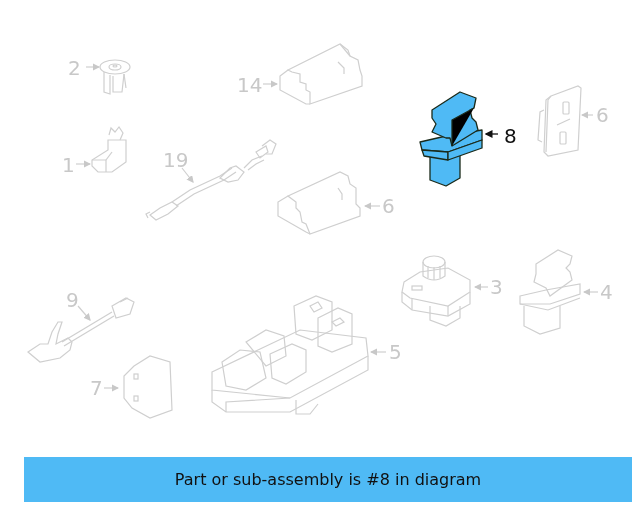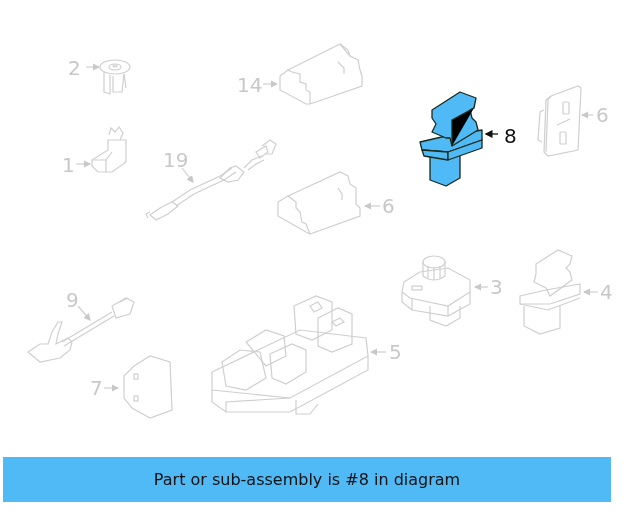--- a/index.html
+++ b/index.html
@@ -1,21 +1,21 @@
 <!DOCTYPE html>
 <html><head>
   <meta charset="utf-8">
   <style>
     html, body { margin: 0; padding: 0; background: #ffffff; }
     body { width: 640px; height: 512px; position: relative; overflow: hidden; font-family: "DejaVu Sans", sans-serif; }
     #diagram { position: absolute; left: 0; top: 0; width: 640px; height: 512px; }
     .callout { position: absolute; font-family: "DejaVu Sans", sans-serif; font-size: 20px; line-height: 20px; color: #c8c8c8; }
     .callout.active { color: #111111; }
     .banner {
-      position: absolute; left: 3px; top: 457px; width: 608px; height: 45px;
+      position: absolute; left: 24px; top: 457px; width: 608px; height: 45px;
       background: #4fbaf5;
       display: flex; flex-direction: column; align-items: center; justify-content: center;
       font-family: "DejaVu Sans", sans-serif; font-size: 16px; line-height: 20px; color: #111111;
     }
     .banner span { display: block; white-space: nowrap; }
   </style>
 </head>
 <body>
 
 <svg id="diagram" viewBox="0 0 640 512" width="640" height="512" xmlns="http://www.w3.org/2000/svg">

